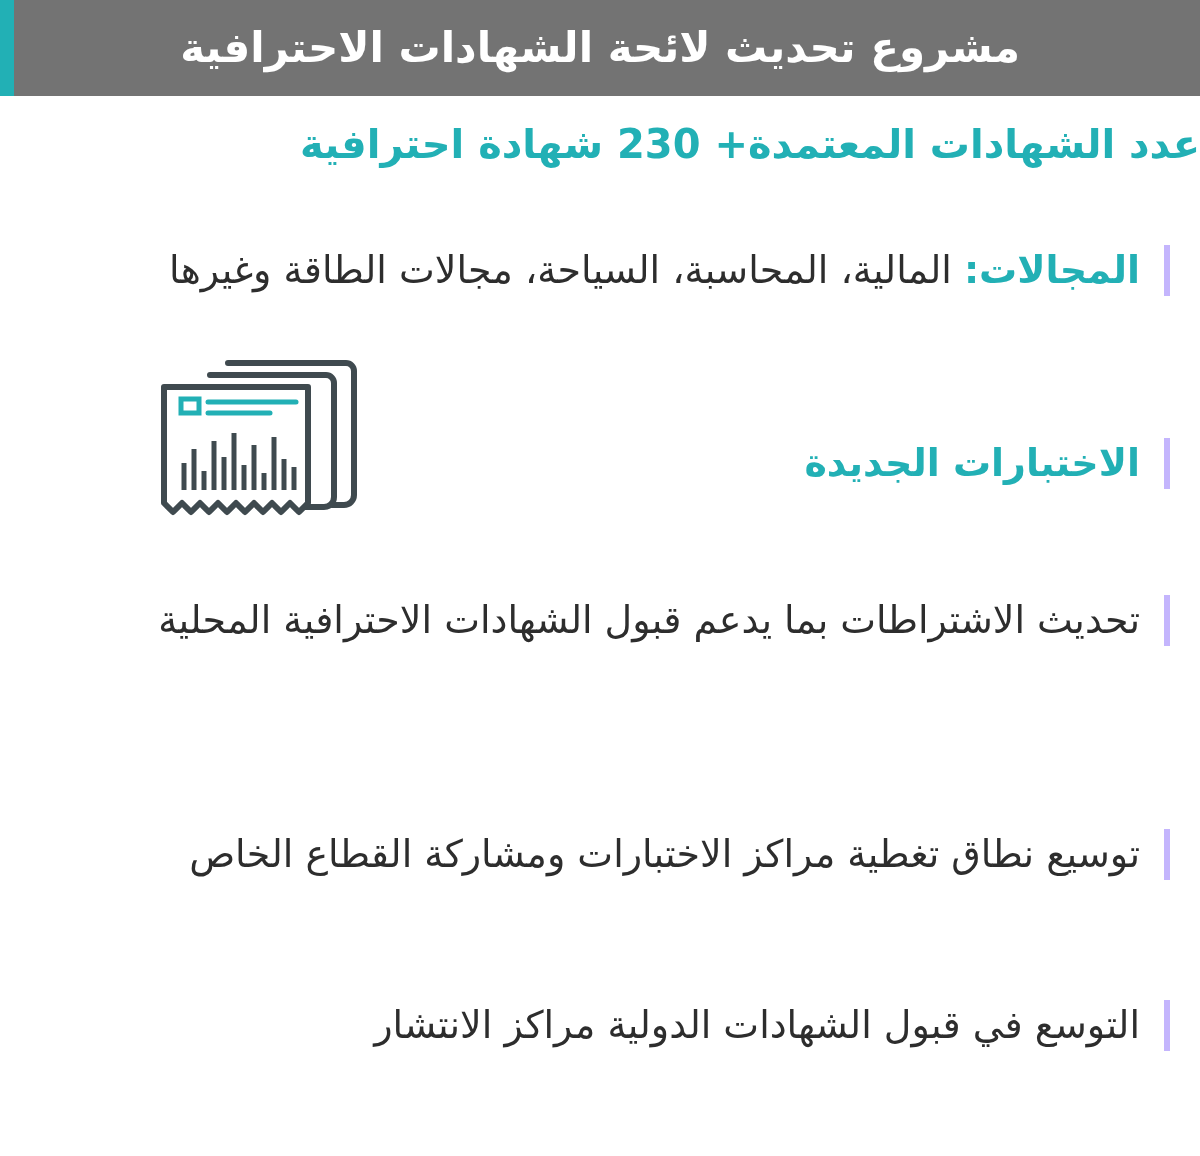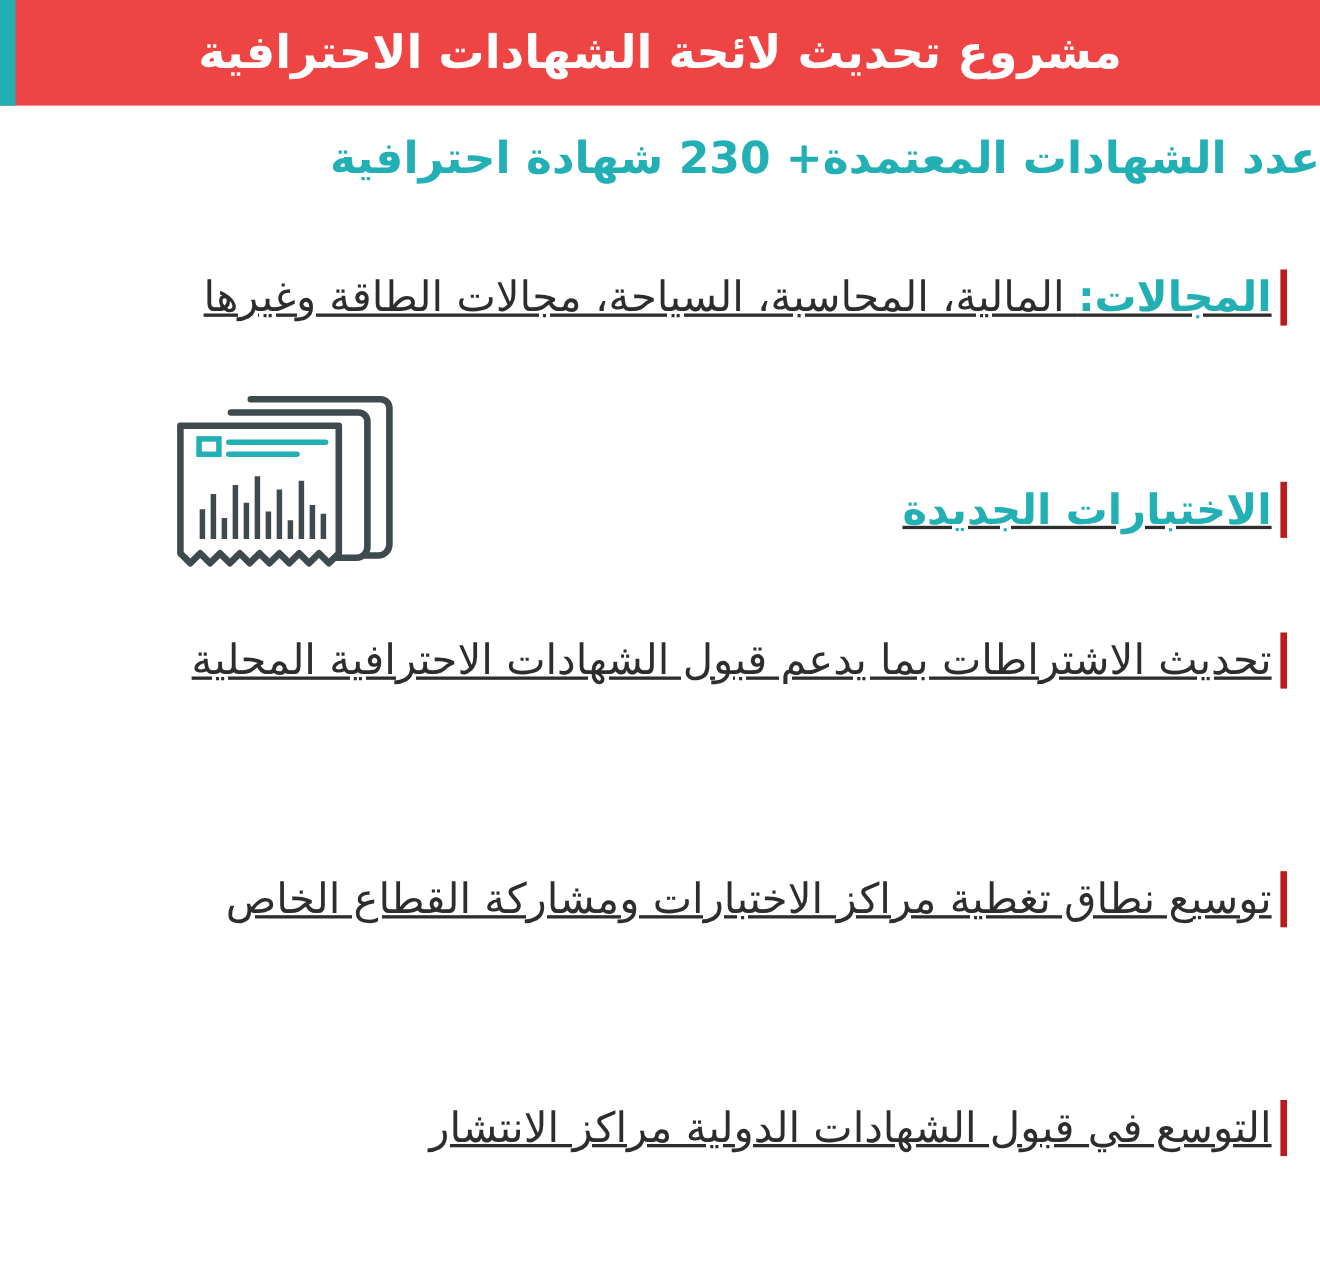--- a/index.html
+++ b/index.html
@@ -16,21 +16,21 @@
     position: relative;
   }
 
   
   .header-bar {
     position: absolute;
     top: 0;
     left: 0;
     width: 1200px;
     height: 96px;
-    background: #ef4444;
+    background: #737373;
     display: flex;
     align-items: center;
     justify-content: center;
   }
   .header-bar .title {
     color: #ffffff;
     font-size: 42px;
     font-weight: bold;
     line-height: 1.1;
     text-align: center;
@@ -54,24 +54,23 @@
     font-weight: bold;
     line-height: 1.2;
     white-space: nowrap;
     margin-top: 48px;
   }
 
   
   .block {
     position: absolute;
     box-sizing: border-box;
-    padding-right: 8px;
-    border-right: 6px solid #b91c1c;
+    padding-right: 24px;
+    border-right: 6px solid #c4b5fd;
     text-align: right;
-    text-decoration: underline;
   }
   .block .txt {
     font-size: 38px;
     line-height: 1.35;
     color: #2d2d2d;
     font-weight: normal;
     text-align: justify;
     text-align-last: right;
   }
   .block .txt .lead {
@@ -79,22 +78,22 @@
     font-weight: bold;
   }
   .block.accent .txt {
     color: #22b0b5;
     font-weight: bold;
   }
 
   
   #block-fields   { top: 245px;  right: 30px; width: 1130px; }
   #block-newmods  { top: 438px;  right: 30px; width: 1130px; }
-  #block-item1    { top: 575px;  right: 30px; width: 1130px; }
-  #block-item2    { top: 792px;  right: 30px; width: 1130px; }
+  #block-item1    { top: 595px;  right: 30px; width: 1130px; }
+  #block-item2    { top: 829px;  right: 30px; width: 1130px; }
   #block-item3    { top: 1000px; right: 30px; width: 1130px; }
 
   
   .illustration {
     position: absolute;
     top: 345px;
     left: 150px;
     width: 260px;
     height: 190px;
   }

